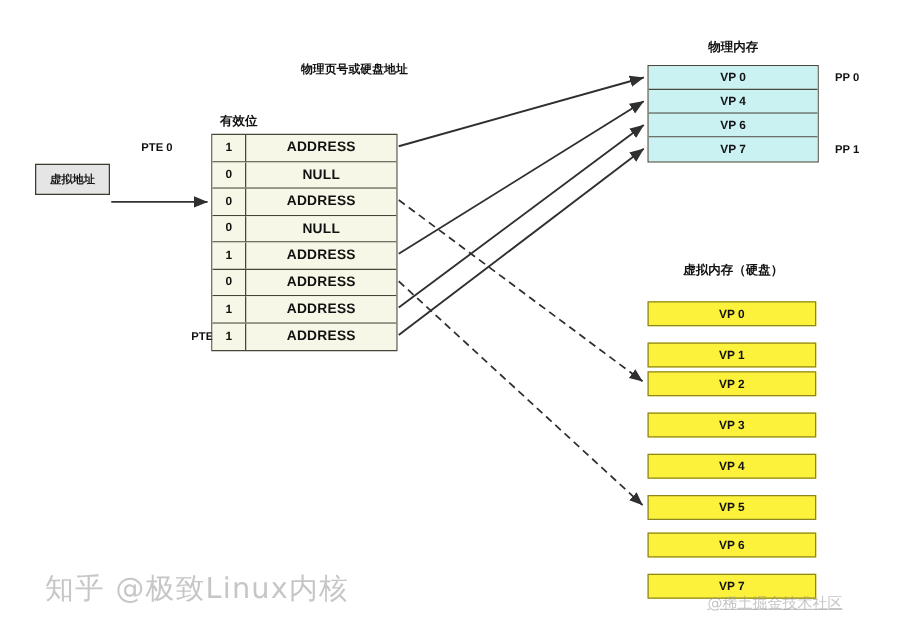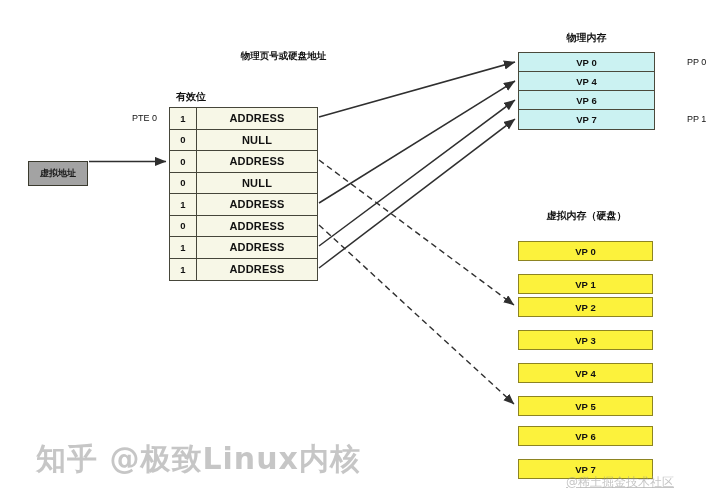--- a/index.html
+++ b/index.html
@@ -21,25 +21,25 @@
     top: 0;
     width: 720px;
     height: 499px;
     pointer-events: none;
   }
 
   
   #va-box {
     position: absolute;
     left: 28px;
-    top: 161px;
+    top: 131px;
     width: 60px;
     height: 25px;
     border: 1.4px solid #3a3a2e;
-    background: #a3a3a3;
+    background: #e5e5e5;
     display: flex;
     align-items: center;
     justify-content: center;
     font-size: 9px;
     font-weight: bold;
     color: #1a1a1a;
     box-sizing: border-box;
   }
 
   
@@ -78,24 +78,23 @@
     font-size: 11px;
     font-weight: bold;
     color: #111;
     letter-spacing: .2px;
   }
 
   
   .side-label {
     position: absolute;
     font-size: 9px;
-    font-weight: normal;
+    font-weight: bold;
     color: #111;
     white-space: nowrap;
-    margin-left: 19px;
   }
   #lbl-pte0 { left: 113px; top: 113px; }
   #lbl-pte7 { left: 113px; top: 264px; padding-left: 40px; }
   #lbl-validbit {
     position: absolute;
     left: 176px; top: 90px;
     font-size: 10px;
     font-weight: bold;
     color: #111;
     white-space: nowrap;
@@ -172,23 +171,23 @@
     justify-content: center;
     font-size: 9.5px;
     font-weight: bold;
     color: #111;
   }
 
   
   #wm-main {
     position: absolute;
     left: 36px;
-    top: 439px;
-    font-size: 30px;
-    font-weight: bold;
+    top: 455px;
+    font-size: 23px;
+    font-weight: normal;
     color: rgba(120,120,120,0.42);
     white-space: nowrap;
     letter-spacing: 1px;
     font-family: "DejaVu Sans", sans-serif;
   }
   #wm-sub {
     position: absolute;
     left: 566px;
     top: 474px;
     font-size: 12px;

